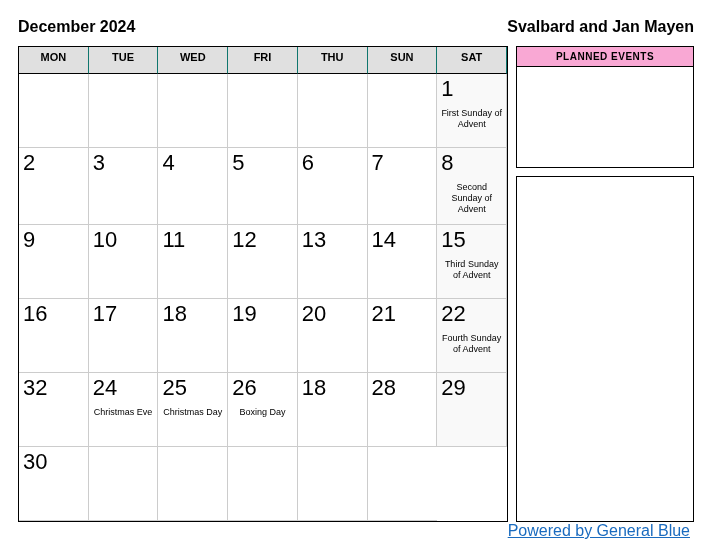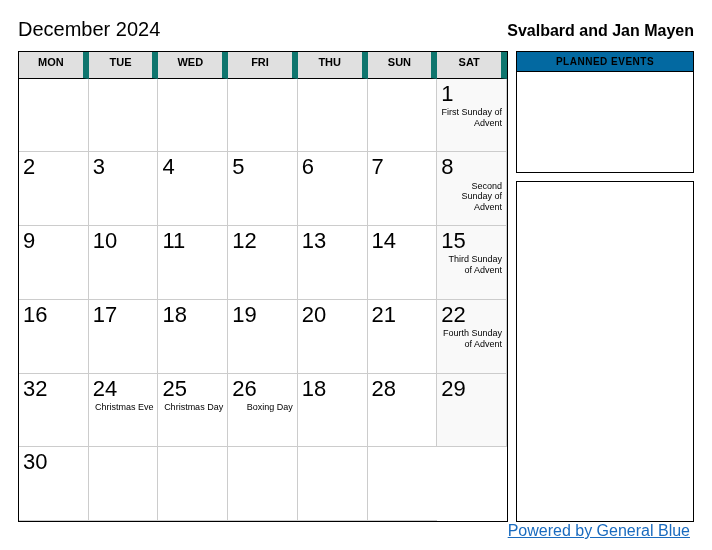--- a/index.html
+++ b/index.html
@@ -17,22 +17,22 @@
       display: flex;
       flex-direction: column;
     }
     .header {
       display: flex;
       justify-content: space-between;
       align-items: baseline;
       margin-bottom: 10px;
     }
     .header-title {
-      font-size: 20px;
-      font-weight: normal;
+      font-size: 16px;
+      font-weight: bold;
       color: #000;
     }
     .header-region {
       font-size: 16px;
       font-weight: bold;
       color: #000;
     }
     .main-area {
       display: flex;
       flex: 1;
@@ -49,21 +49,21 @@
       grid-template-columns: repeat(7, 1fr);
       flex: 1;
     }
     .day-header {
       background: #e0e0e0;
       text-align: center;
       font-size: 11px;
       font-weight: bold;
       padding: 4px 0;
       border-bottom: 1px solid #000;
-      border-right: 6px solid #0f766e;
+      border-right: 1px solid #0f766e;
     }
     .day-header:last-child { border-right: none; }
     .day-cell {
       border-right: 1px solid #ccc;
       border-bottom: 1px solid #ccc;
       padding: 3px 4px;
       vertical-align: top;
       min-height: 72px;
       display: flex;
       flex-direction: column;
@@ -73,41 +73,41 @@
     .day-cell.empty { background: #fff; }
     .day-num {
       font-size: 22px;
       font-weight: normal;
       line-height: 1.1;
       color: #000;
     }
     .day-event {
       font-size: 9px;
       color: #000;
-      text-align: right;
+      text-align: center;
       width: 100%;
-      margin-top: 1px;
+      margin-top: 7px;
       line-height: 1.2;
     }
     .sunday-cell {
       background: #f9f9f9;
     }
     .right-section {
       width: 178px;
       display: flex;
       flex-direction: column;
       gap: 8px;
     }
     .side-box {
       border: 1px solid #000;
       display: flex;
       flex-direction: column;
     }
     .side-box-title {
-      background: #0369a1;
+      background: #f9a8d4;
       text-align: center;
       font-size: 10px;
       font-weight: bold;
       padding: 4px 0;
       border-bottom: 1px solid #000;
       letter-spacing: 0.5px;
     }
     .side-box-content {
       flex: 1;
       min-height: 100px;

